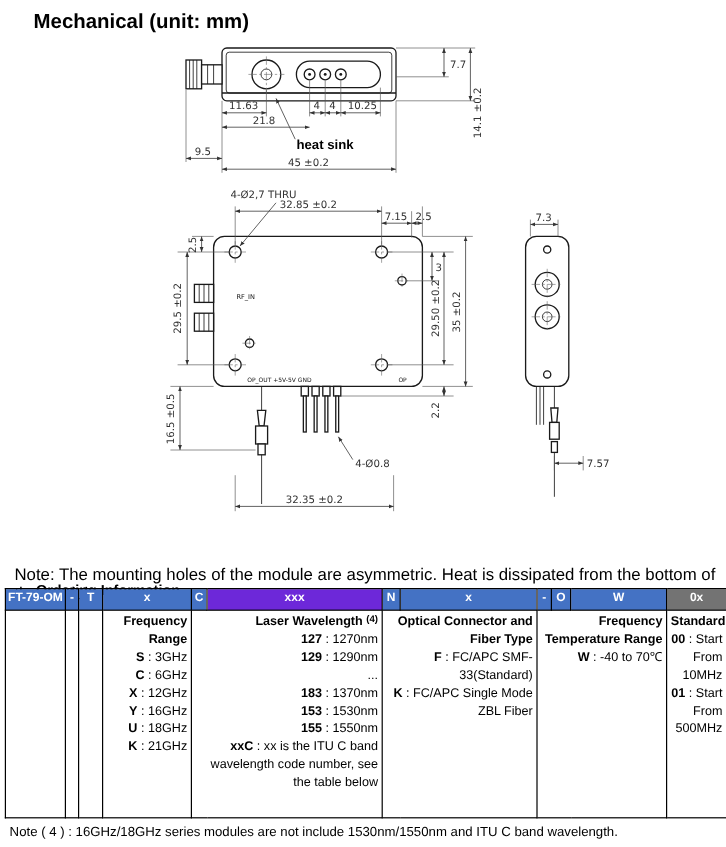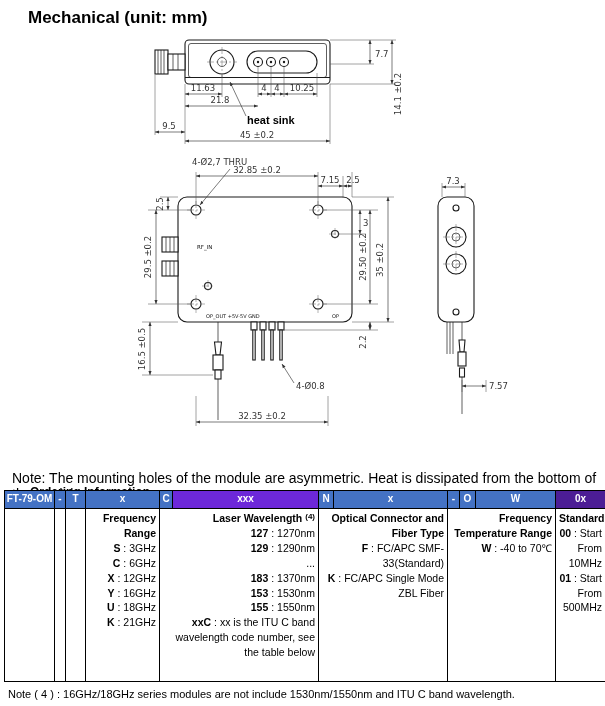--- a/index.html
+++ b/index.html
@@ -277,21 +277,21 @@
     <th style="background-color: rgb(68, 114, 196);">-</th>
     <th style="background-color: rgb(68, 114, 196);">T</th>
     <th style="background-color: rgb(68, 114, 196);">x</th>
     <th style="background-color: rgb(68, 114, 196);">C</th>
     <th style="background-color: #6d28d9;">xxx</th>
     <th style="background-color: rgb(68, 114, 196);">N</th>
     <th style="background-color: rgb(68, 114, 196);">x</th>
     <th style="background-color: rgb(68, 114, 196);">-</th>
     <th style="background-color: rgb(68, 114, 196);">O</th>
     <th style="background-color: rgb(68, 114, 196);">W</th>
-    <th style="background-color: #4c1d95;">0x</th>
+    <th style="background-color: #737373;">0x</th>
   </tr>
   <tr>
     <td></td>
     <td></td>
     <td></td>
     <td class="spec">
       <div class="title">Frequency Range</div>
       <div class="entry"><b>S</b><span> : 3GHz</span></div>
       <div class="entry"><b>C</b><span> : 6GHz</span></div>
       <div class="entry"><b>X</b><span> : 12GHz</span></div>

